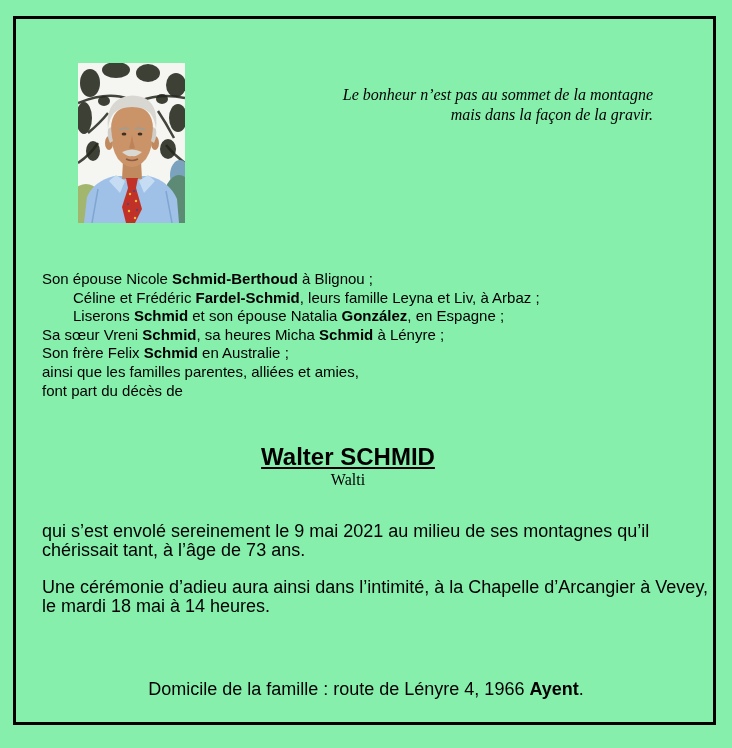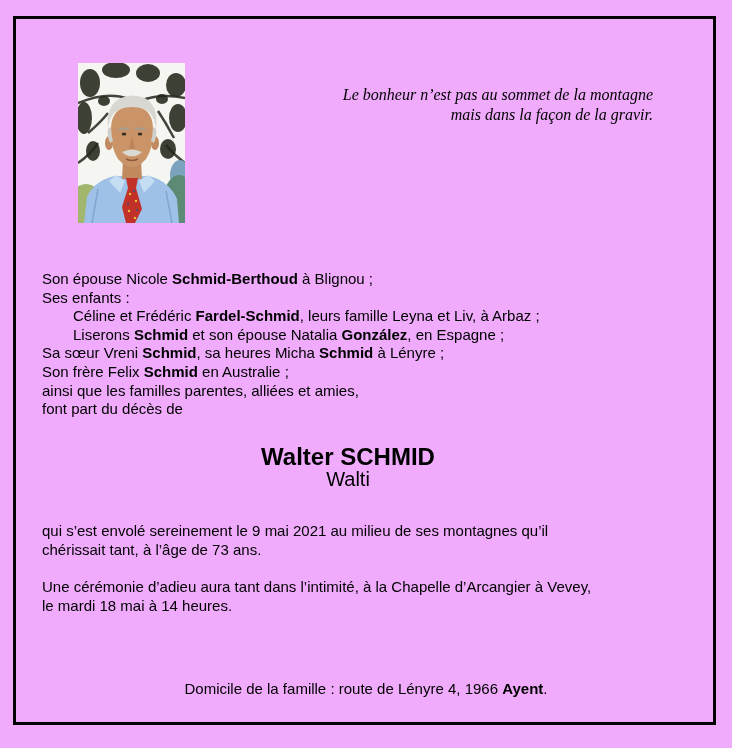--- a/index.html
+++ b/index.html
@@ -1,20 +1,20 @@
 <!DOCTYPE html>
 <html><head>
 <meta charset="utf-8">
 <style>
   html, body { margin: 0; padding: 0; background: #ffffff; }
   .page {
     position: relative;
     width: 732px;
     height: 748px;
-    background: #f0abfc;
+    background: #86efac;
     color: #000000;
     font-family: "Liberation Sans", sans-serif;
     overflow: hidden;
   }
   .frame {
     position: absolute;
     left: 13px;
     top: 16px;
     width: 703px;
     height: 709px;
@@ -57,30 +57,32 @@
     position: absolute;
     left: 42px;
     top: 444px;
     width: 612px;
     text-align: center;
   }
   .deceased-name {
     font-size: 24px;
     font-weight: bold;
     line-height: 26px;
+    text-decoration: underline;
   }
   .deceased-nickname {
-    font-size: 20px;
+    font-size: 16px;
     line-height: 19px;
+    font-family: Liberation Serif, serif;
   }
   .para {
     position: absolute;
     left: 42px;
     width: 648px;
-    font-size: 15px;
+    font-size: 18px;
     line-height: 18.6px;
   }
   .para-1 { top: 522px; }
   .para-2 { top: 578px; }
   .para-3 { top: 627px; }
   .para-4 { top: 680px; text-align: center; }
 </style>
 </head>
 <body>
 
@@ -148,41 +150,40 @@
     </svg>
   </div>
 
   <div class="quote">
     <div>Le bonheur n’est pas au sommet de la montagne</div>
     <div>mais dans la façon de la gravir.</div>
   </div>
 
   <div class="family">
       <div class="rl-line"><span>Son épouse Nicole </span><span class="bold">Schmid-Berthoud</span><span> à Blignou ;</span></div>
-      <div class="rl-line"><span>Ses enfants :</span></div>
       <div class="rl-line indent"><span>Céline et Frédéric </span><span class="bold">Fardel-Schmid</span><span>, leurs famille Leyna et Liv, à Arbaz ;</span></div>
       <div class="rl-line indent"><span>Liserons </span><span class="bold">Schmid</span><span> et son épouse Natalia </span><span class="bold">González</span><span>, en Espagne ;</span></div>
       <div class="rl-line"><span>Sa sœur Vreni </span><span class="bold">Schmid</span><span>, sa heures Micha </span><span class="bold">Schmid</span><span> à Lényre ;</span></div>
       <div class="rl-line"><span>Son frère Felix </span><span class="bold">Schmid</span><span> en Australie ;</span></div>
       <div class="rl-line"><span>ainsi que les familles parentes, alliées et amies,</span></div>
       <div class="rl-line"><span>font part du décès de</span></div>
     </div>
 
   <div class="name-block">
     <div class="deceased-name">Walter SCHMID</div>
     <div class="deceased-nickname">Walti</div>
   </div>
 
   <div class="para para-1">
       <div class="rl-line"><span>qui s’est envolé sereinement le 9 mai 2021 au milieu de ses montagnes qu’il</span></div>
       <div class="rl-line"><span>chérissait tant, à l’âge de 73 ans.</span></div>
     </div>
 
   <div class="para para-2">
-      <div class="rl-line"><span>Une cérémonie d’adieu aura tant dans l’intimité, à la Chapelle d’Arcangier à Vevey,</span></div>
+      <div class="rl-line"><span>Une cérémonie d’adieu aura ainsi dans l’intimité, à la Chapelle d’Arcangier à Vevey,</span></div>
       <div class="rl-line"><span>le mardi 18 mai à 14 heures.</span></div>
     </div>
 
 
   <div class="para para-4">
       <div class="rl-line"><span>Domicile de la famille : route de Lényre 4, 1966 </span><span class="bold">Ayent</span><span>.</span></div>
     </div>
 
 </div>
 

